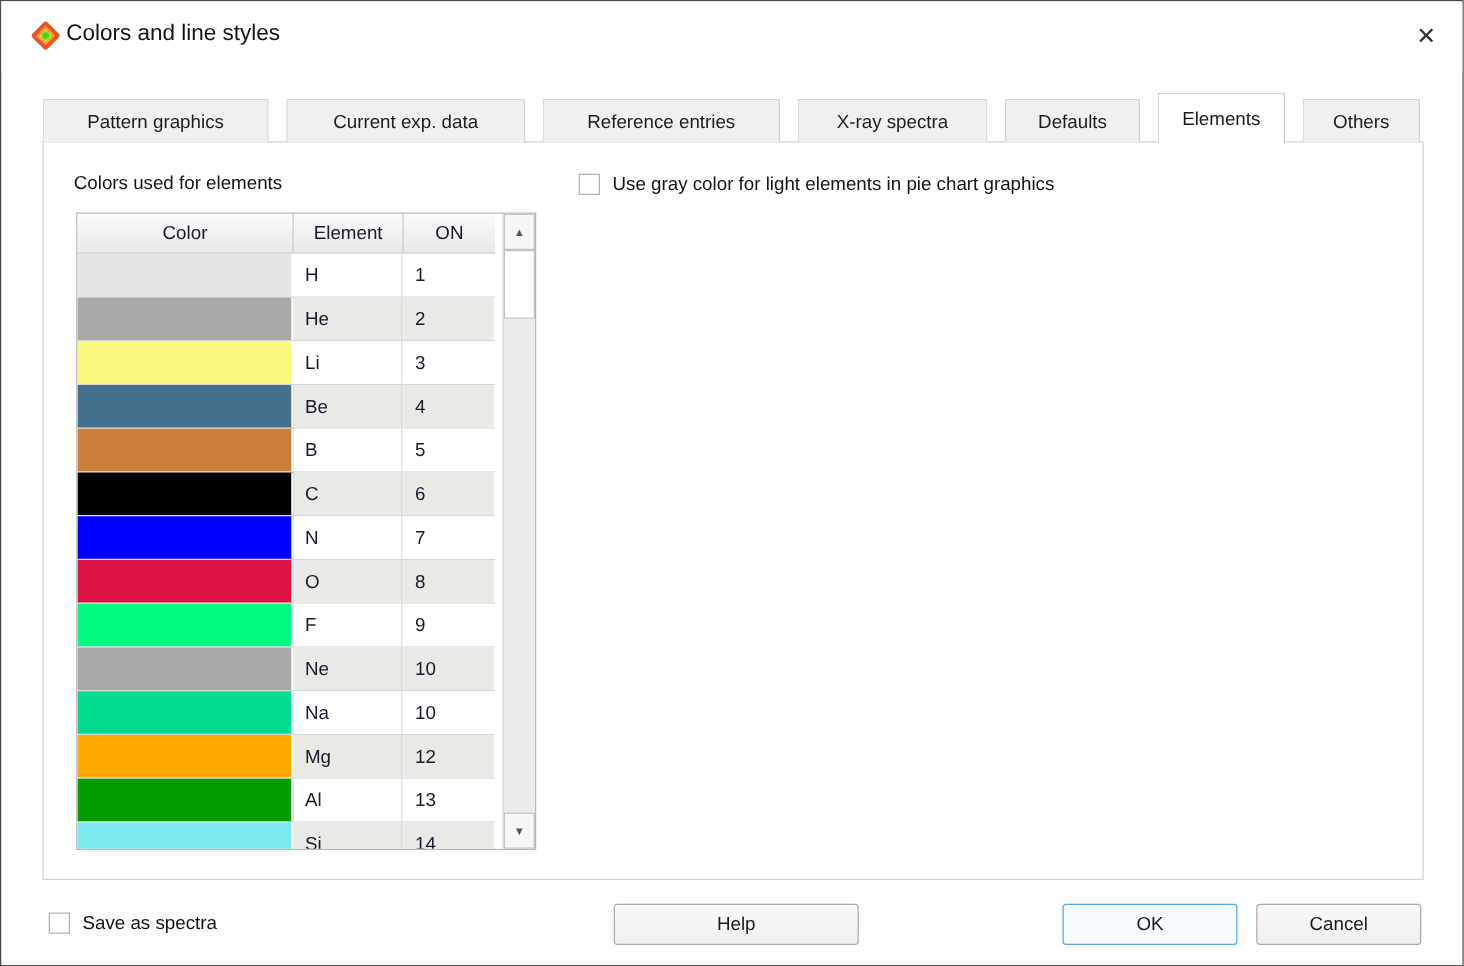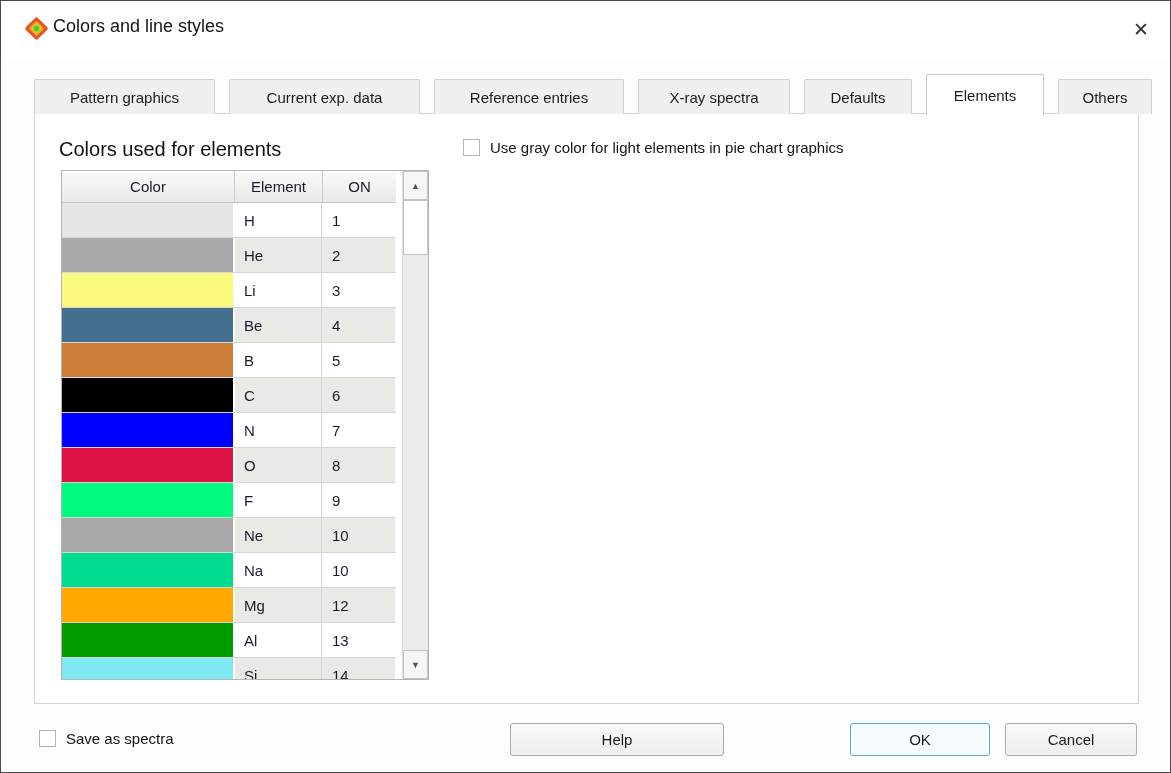--- a/index.html
+++ b/index.html
@@ -10,21 +10,21 @@
   .app-icon{position:absolute;left:27px;top:19px;width:17px;height:17px;transform:rotate(45deg);background:#ffa13a;border:3px solid #e85420;border-radius:2px;}
   .app-icon-core{position:absolute;inset:2px;background:radial-gradient(circle,#35d615 0 35%,#cfe13a 80%);}
   .title-text{position:absolute;left:52px;top:15px;font-size:18px;color:#141414;}
   .close-btn{position:absolute;right:12px;top:11px;width:34px;height:34px;display:flex;align-items:center;justify-content:center;font-size:19px;color:#333;cursor:default;}
   
   .tabbar{position:absolute;left:33px;top:72px;height:41px;display:flex;align-items:flex-end;z-index:3;}
   .tab{height:35px;margin-right:14px;background:#f0f0f0;border:1px solid #d2d2d2;border-bottom:none;border-radius:2px 2px 0 0;display:flex;align-items:center;justify-content:center;font-size:15px;color:#1c1c1c;position:relative;}
   .tab.selected{height:41px;background:#ffffff;z-index:4;margin-bottom:-1px;border-color:#c9c9c9;}
   
   .panel{position:absolute;left:33px;top:112px;width:1105px;height:591px;background:#ffffff;border:1px solid #d4d4d4;z-index:2;}
-  .caption{position:absolute;left:24px;top:24px;font-size:20px;color:#141414;}
+  .caption{position:absolute;left:24px;top:24px;font-size:15px;color:#141414;}
   .pie-check{position:absolute;left:428px;top:25px;display:flex;align-items:center;}
   .checkbox{width:17px;height:17px;background:#ffffff;border:1px solid #b2b2b2;flex:0 0 auto;}
   .pie-check .lbl{margin-left:10px;font-size:15px;color:#141414;}
   
   .tablebox{position:absolute;left:26px;top:56px;width:368px;height:510px;border:1px solid #b6b6b6;background:#ffffff;display:flex;overflow:hidden;}
   .grid{width:334px;height:100%;overflow:hidden;}
   .thead{display:flex;height:32px;background:linear-gradient(#fafafa,#e9e9e9);border-bottom:1px solid #c5c5c5;}
   .th{display:flex;align-items:center;justify-content:center;font-size:15px;color:#1a1a2a;border-right:1px solid #c9c9c9;}
   .th:nth-child(1){width:173px;}
   .th:nth-child(2){width:88px;}
@@ -40,21 +40,21 @@
   .vscroll-gap{width:6px;height:100%;background:#ffffff;}
   .vscroll{width:26px;height:100%;background:#ebebeb;border-left:1px solid #dcdcdc;position:relative;}
   .sbtn{position:absolute;left:0;width:100%;height:29px;background:#f6f6f6;border:1px solid #c2c2c2;display:flex;align-items:center;justify-content:center;font-size:9px;color:#555;}
   .sbtn.up{top:0;}
   .sbtn.down{bottom:0;}
   .sthumb{position:absolute;left:0;top:29px;width:100%;height:55px;background:#ffffff;border:1px solid #c2c2c2;}
   
   .save-check{position:absolute;left:38px;top:729px;display:flex;align-items:center;}
   .save-check .lbl{margin-left:10px;font-size:15px;color:#141414;}
   .btn{position:absolute;top:722px;height:33px;background:linear-gradient(#f8f8f8,#efefef);border:1px solid #ababab;border-radius:3px;display:flex;align-items:center;justify-content:center;font-size:15px;color:#1a1a1a;}
-  .btn.help{left:490px;width:214px;margin-left:19px;}
+  .btn.help{left:490px;width:196px;}
   .btn.ok{left:849px;width:140px;border:1px solid #58a8e2;background:#f6fbff;}
   .btn.cancel{left:1004px;width:132px;}
 </style>
 </head>
 <body>
 
 <div class="window">
 
   <div class="titlebar">
     <div class="app-icon">
@@ -63,21 +63,21 @@
     <div class="title-text">Colors and line styles</div>
     <div class="close-btn">✕</div>
   </div>
 
   <div class="tabbar">
       <div class="tab" style="width: 181px;">Pattern graphics</div>
       <div class="tab" style="width: 191px;">Current exp. data</div>
       <div class="tab" style="width: 190px;">Reference entries</div>
       <div class="tab" style="width: 152px;">X-ray spectra</div>
       <div class="tab" style="width: 108px;">Defaults</div>
-      <div class="tab selected" style="width: 118px;">Elements</div>
+      <div class="tab selected" style="width: 102px;">Elements</div>
       <div class="tab" style="width: 94px;">Others</div>
     </div>
 
   <div class="panel">
     <div class="caption">Colors used for elements</div>
 
     <div class="pie-check">
       <div class="checkbox"></div>
       <div class="lbl">Use gray color for light elements in pie chart graphics</div>
     </div>

